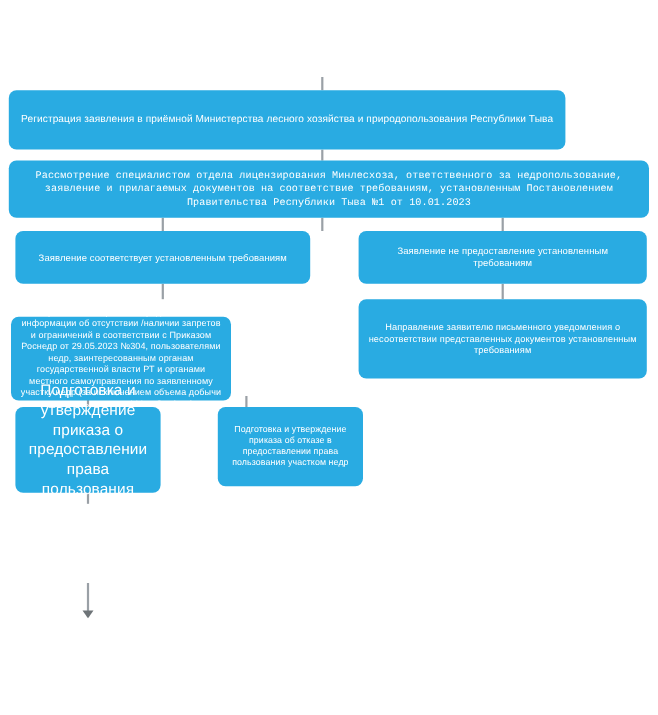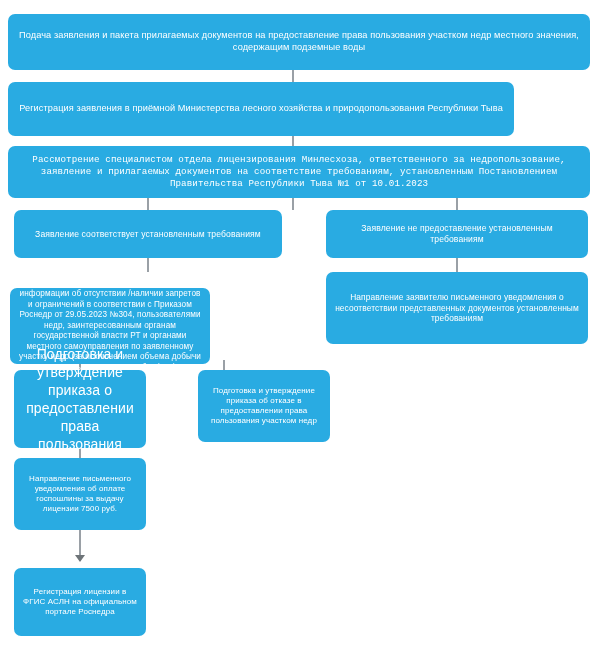--- a/index.html
+++ b/index.html
@@ -90,23 +90,20 @@
   <div class="conn" id="c4"></div>
   <div class="conn" id="c5"></div>
   <div class="conn" id="c6"></div>
   <div class="conn" id="c7"></div>
   <div class="conn" id="c8"></div>
   <div class="conn" id="c9"></div>
   <div class="conn" id="c10"></div>
   <div class="conn" id="c11"></div>
   <div class="arrowhead" id="a11"></div>
 
-  <div class="node" id="n-submit">
-    <span class="node-text">Подача заявления и пакета прилагаемых документов на предоставление права пользования участком недр местного значения, содержащим подземные воды</span>
-  </div>
 
   <div class="node" id="n-register">
     <span class="node-text">Регистрация заявления в приёмной Министерства лесного хозяйства и природопользования Республики Тыва</span>
   </div>
 
   <div class="node" id="n-review">
     <span class="node-text">Рассмотрение специалистом отдела лицензирования Минлесхоза, ответственного за недропользование, заявление и прилагаемых документов на соответствие требованиям, установленным Постановлением Правительства Республики Тыва №1 от 10.01.2023</span>
   </div>
 
   <div class="node" id="n-conform">
@@ -126,21 +123,15 @@
   </div>
 
   <div class="node" id="n-order-grant">
     <span class="node-text">Подготовка и утверждение приказа о предоставлении права пользования участком недр</span>
   </div>
 
   <div class="node" id="n-order-deny">
     <span class="node-text">Подготовка и утверждение приказа об отказе в предоставлении  права пользования участком недр</span>
   </div>
 
-  <div class="node" id="n-fee-notice">
-    <span class="node-text">Направление письменного уведомления об оплате госпошлины за выдачу лицензии 7500 руб.</span>
-  </div>
 
-  <div class="node" id="n-fgis">
-    <span class="node-text">Регистрация лицензии в ФГИС АСЛН на официальном портале Роснедра</span>
-  </div>
 
 </div>
 
 </body></html>

